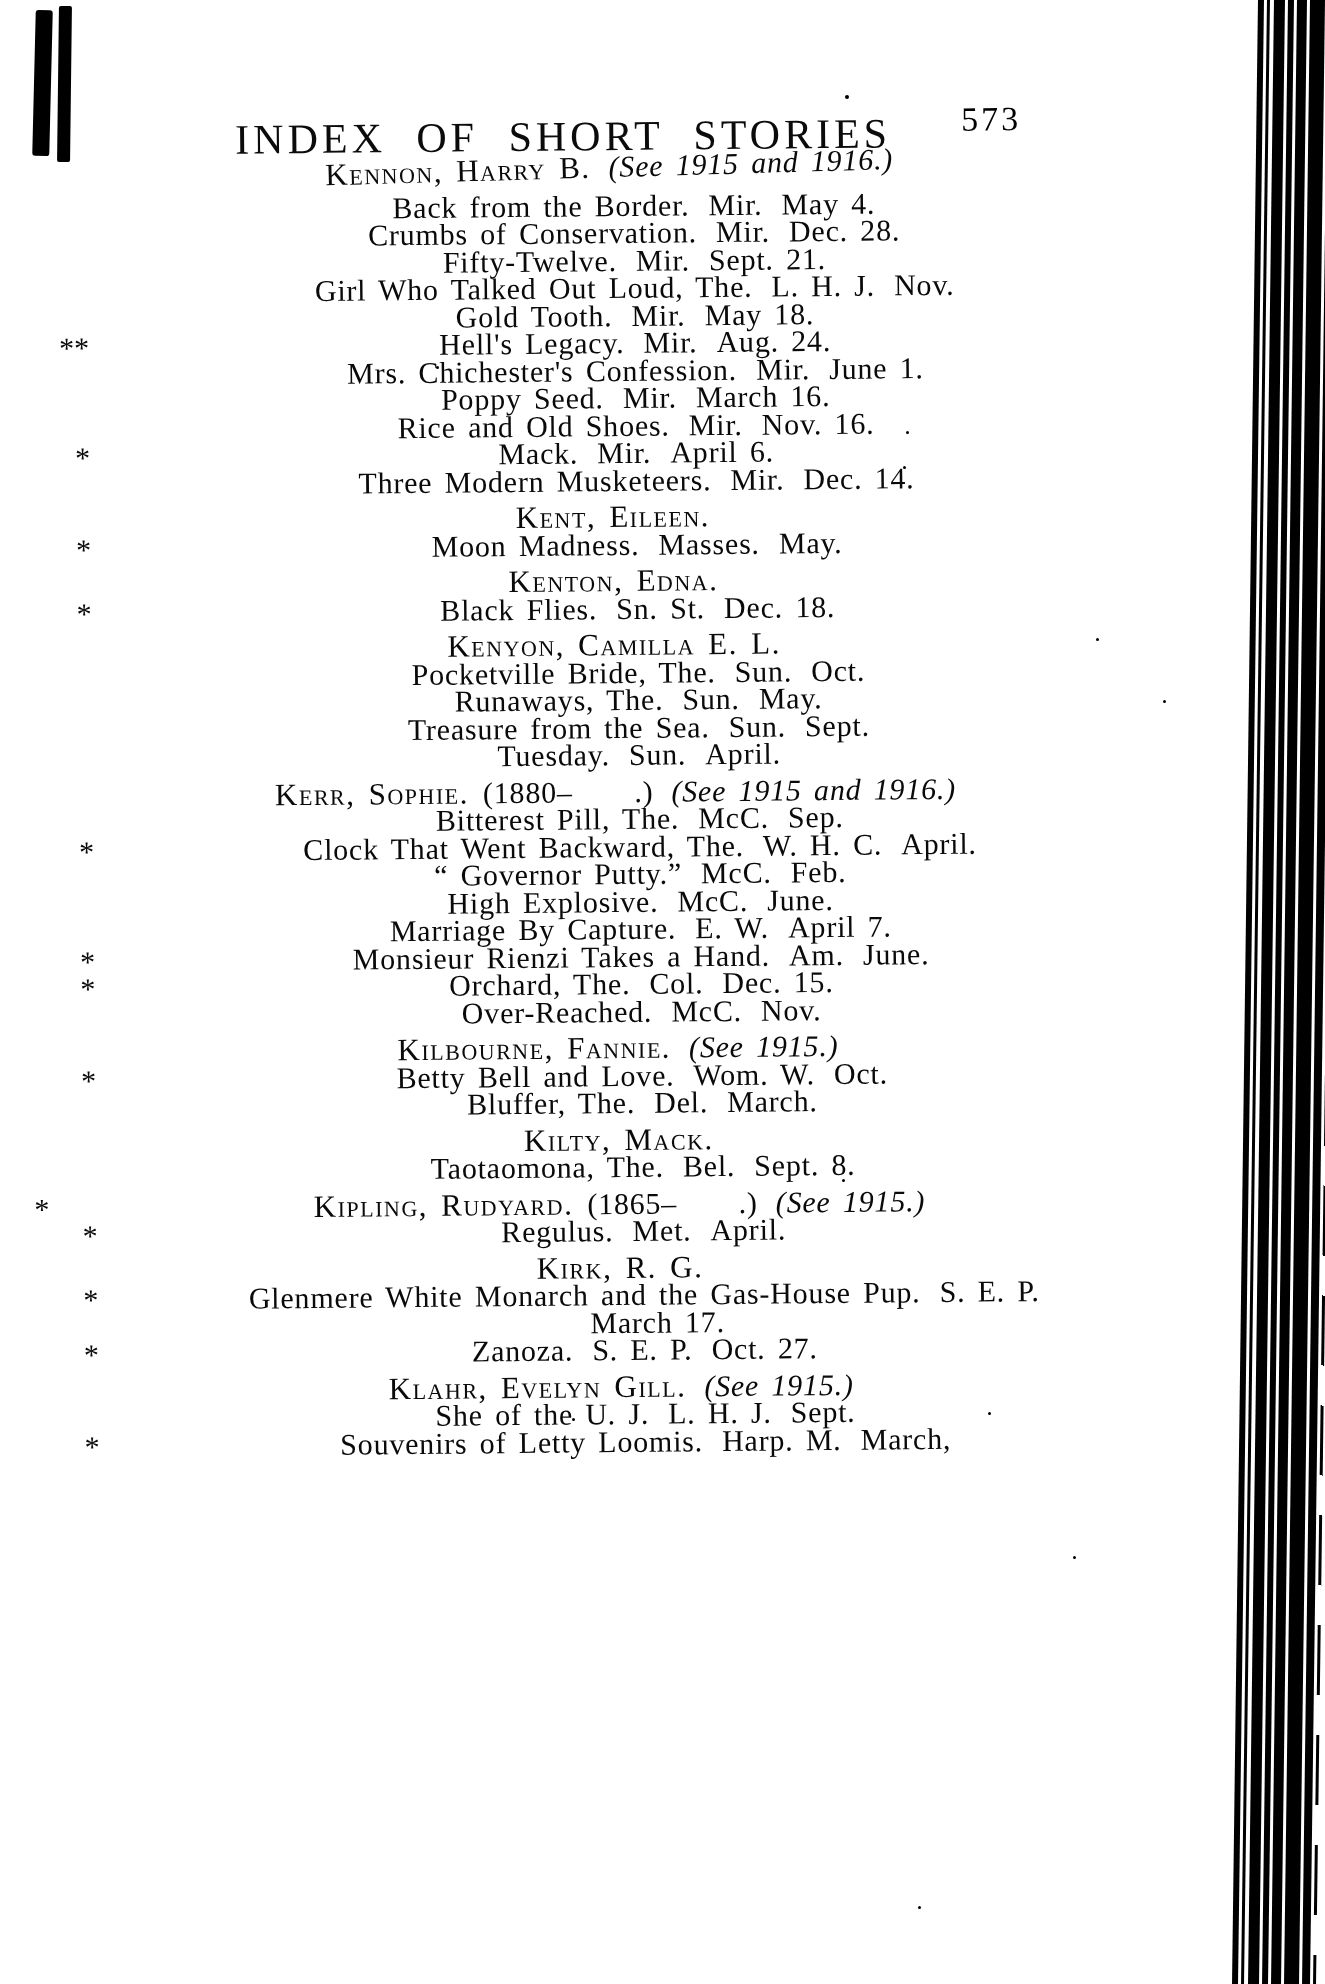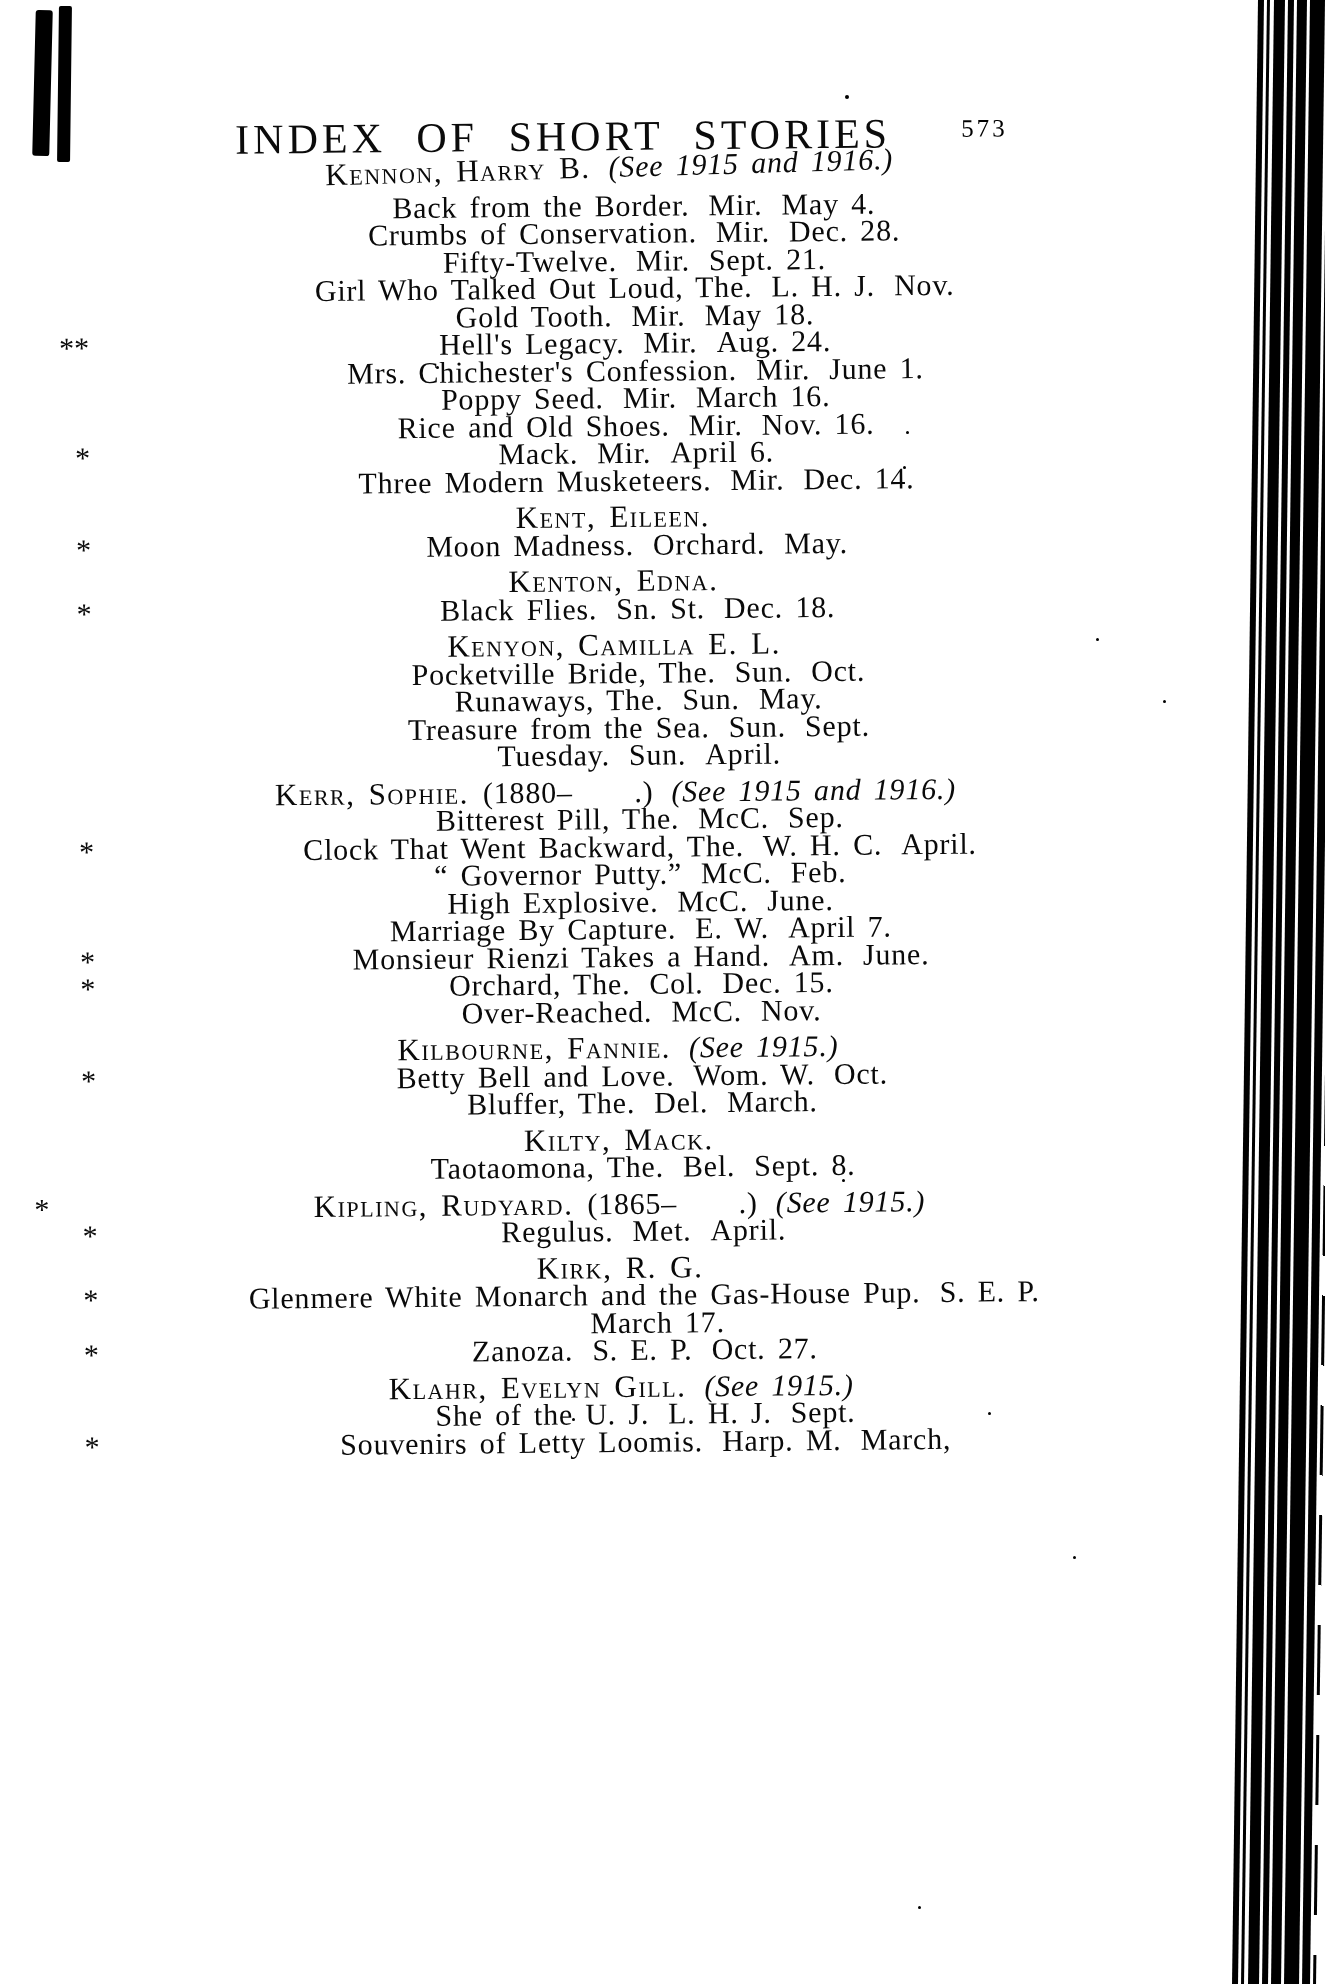--- a/index.html
+++ b/index.html
@@ -7,21 +7,21 @@
     position:relative; width:1325px; height:1984px; background:#fff; color:#000;
     font-family:"Liberation Serif","DejaVu Serif",serif;
     text-align:center;
   }
   .scan { position:absolute; left:0; top:0; width:1325px; height:1984px;
           transform:rotate(-0.55deg); transform-origin:620px 220px; }
   .title {
     position:absolute; left:236px; top:112px; font-size:42px; letter-spacing:4px;
     word-spacing:16px; white-space:nowrap; color:#0b0b0b;
   }
-  .pagenum { position:absolute; left:962px; top:118px; font-size:25px; letter-spacing:3px; }
+  .pagenum { position:absolute; left:962px; top:104px; font-size:34px; letter-spacing:3px; }
   .entries {
     position:absolute; left:40px; top:164px; width:1140px;
     font-size:30px; line-height:27.5px; letter-spacing:0.8px; word-spacing:4px;
     color:#0a0a0a;
   }
   .entry { margin-bottom:9px; }
   .author-line { position:relative; white-space:nowrap; }
   .entry:first-child .author-line { transform:rotate(-1.1deg); transform-origin:left 90%; }
   .sc { font-variant:small-caps; font-size:31px; letter-spacing:1.5px; }
   .dates { margin-left:14px; }
@@ -69,21 +69,21 @@
           <div class="story"><span class="stitle">Gold Tooth.</span><span class="mag">Mir.</span><span class="date">May 18.</span></div>
           <div class="story"><span class="stars">**</span><span class="stitle">Hell's Legacy.</span><span class="mag">Mir.</span><span class="date">Aug. 24.</span></div>
           <div class="story"><span class="stitle">Mrs. Chichester's Confession.</span><span class="mag">Mir.</span><span class="date">June 1.</span></div>
           <div class="story"><span class="stitle">Poppy Seed.</span><span class="mag">Mir.</span><span class="date">March 16.</span></div>
           <div class="story"><span class="stitle">Rice and Old Shoes.</span><span class="mag">Mir.</span><span class="date">Nov. 16.</span></div>
           <div class="story"><span class="stars">*</span><span class="stitle">Mack.</span><span class="mag">Mir.</span><span class="date">April 6.</span></div>
           <div class="story"><span class="stitle">Three Modern Musketeers.</span><span class="mag">Mir.</span><span class="date">Dec. 14.</span></div>
         </div>
         <div class="entry">
           <div class="author-line"><span class="sc">Kent, Eileen.</span></div>
-          <div class="story"><span class="stars">*</span><span class="stitle">Moon Madness.</span><span class="mag">Orchard.</span><span class="date">May.</span></div>
+          <div class="story"><span class="stars">*</span><span class="stitle">Moon Madness.</span><span class="mag">Masses.</span><span class="date">May.</span></div>
         </div>
         <div class="entry">
           <div class="author-line"><span class="sc">Kenton, Edna.</span></div>
           <div class="story"><span class="stars">*</span><span class="stitle">Black Flies.</span><span class="mag">Sn. St.</span><span class="date">Dec. 18.</span></div>
         </div>
         <div class="entry">
           <div class="author-line"><span class="sc">Kenyon, Camilla E. L.</span></div>
           <div class="story"><span class="stitle">Pocketville Bride, The.</span><span class="mag">Sun.</span><span class="date">Oct.</span></div>
           <div class="story"><span class="stitle">Runaways, The.</span><span class="mag">Sun.</span><span class="date">May.</span></div>
           <div class="story"><span class="stitle">Treasure from the Sea.</span><span class="mag">Sun.</span><span class="date">Sept.</span></div>

